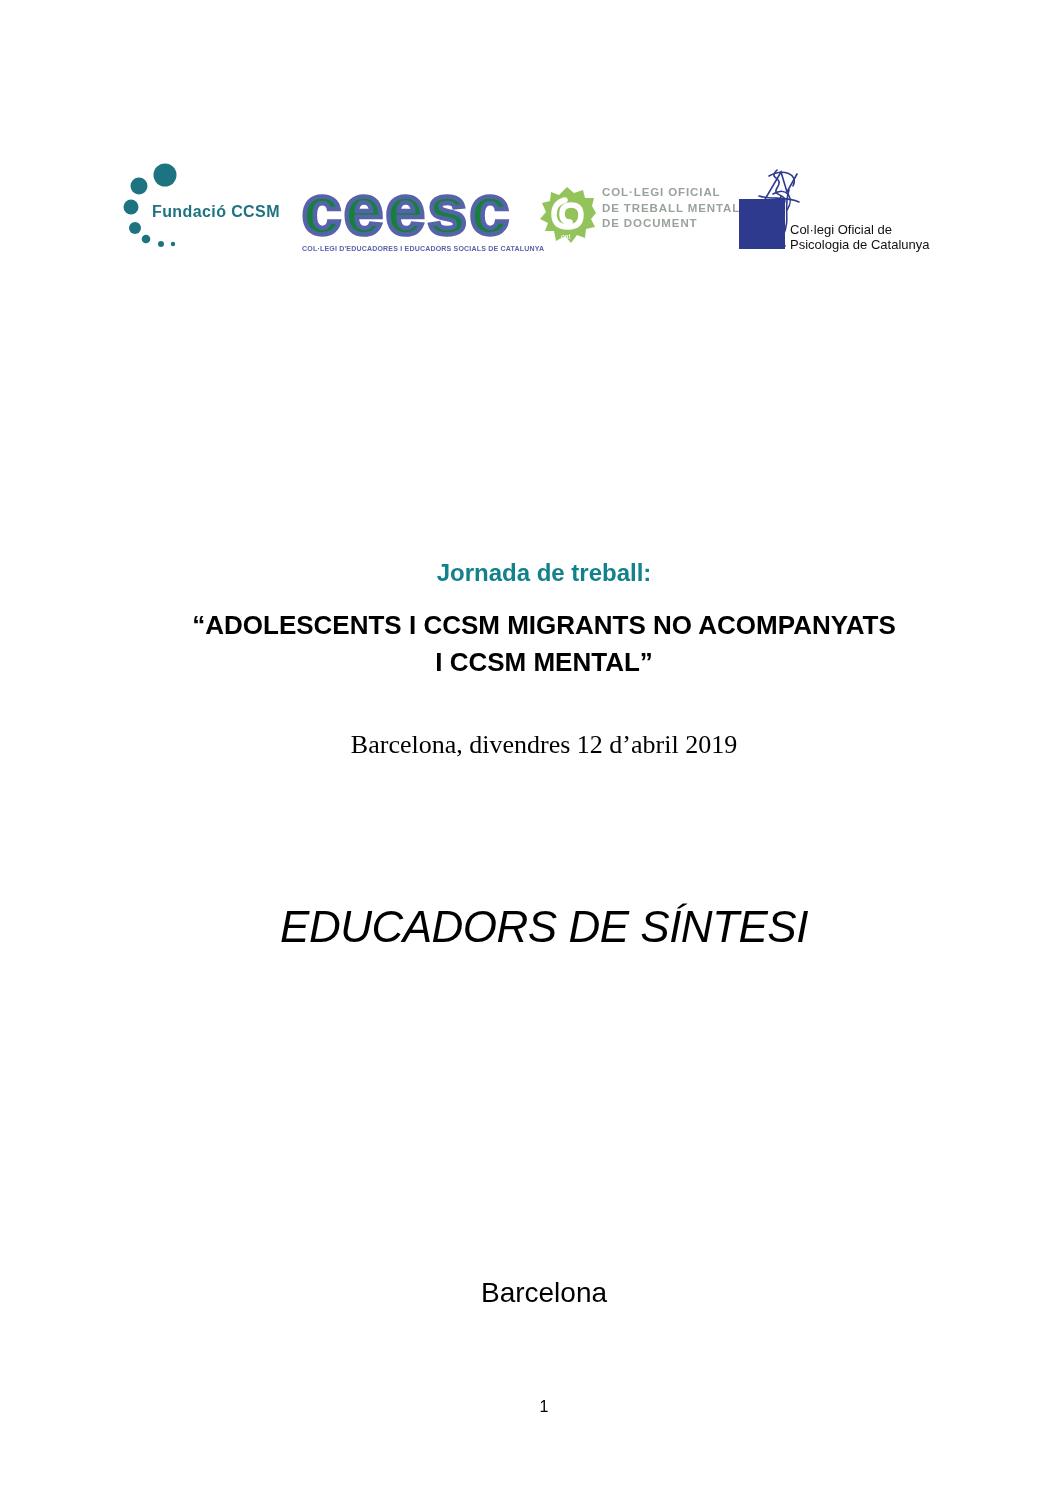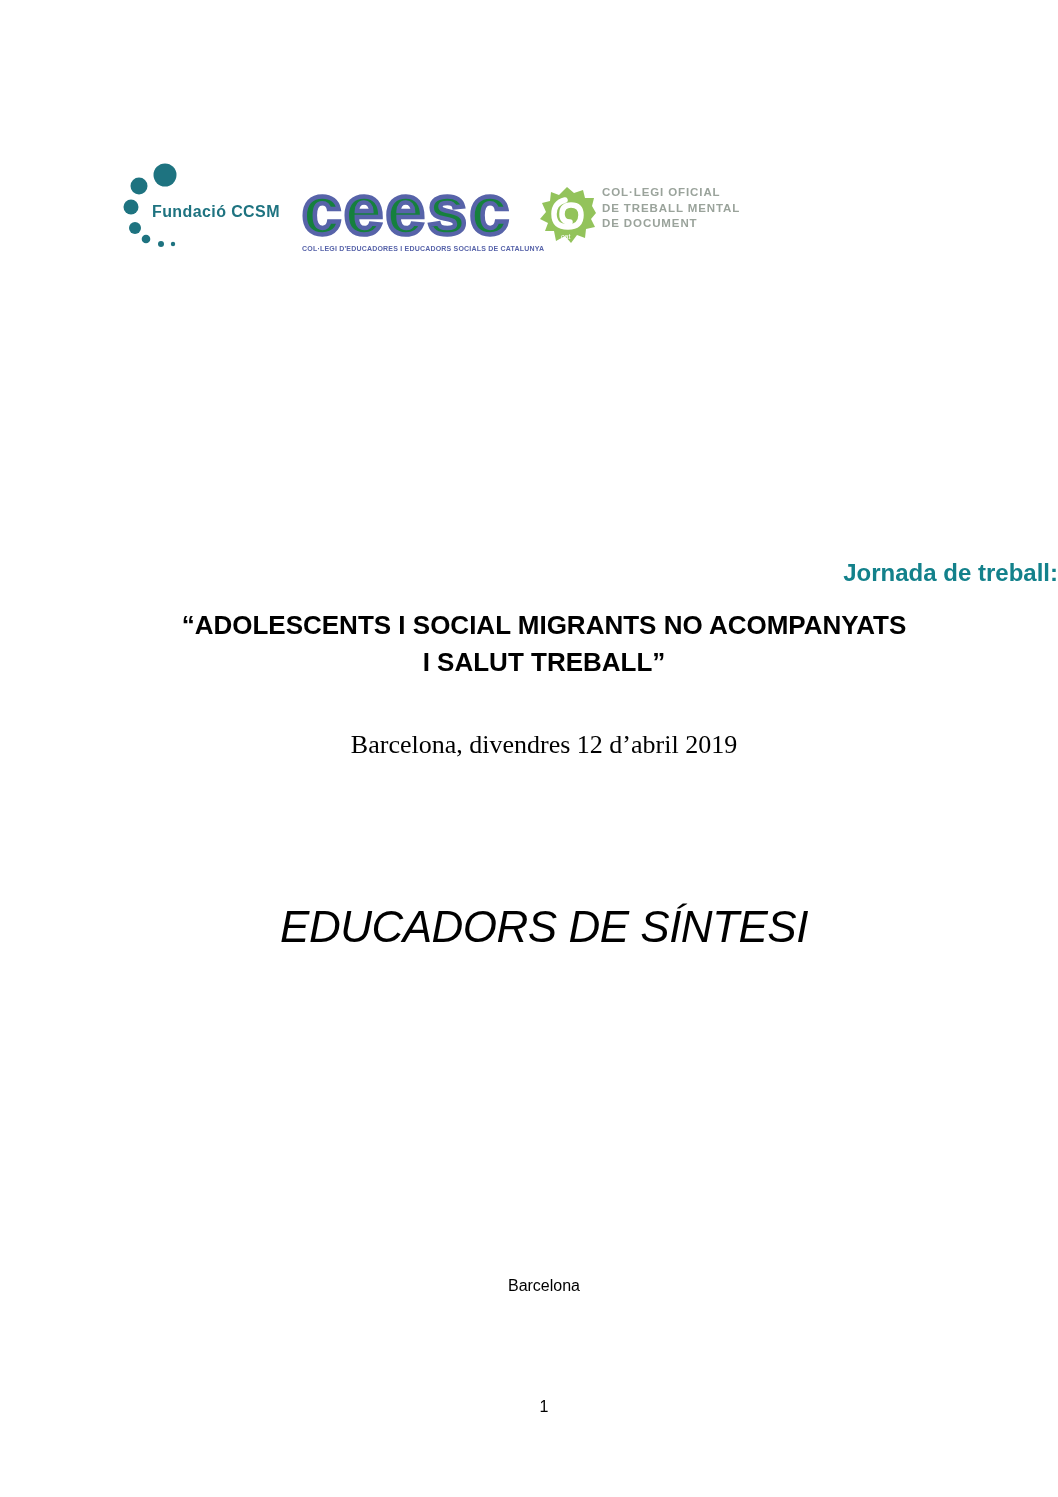--- a/index.html
+++ b/index.html
@@ -48,25 +48,25 @@
   .logo-psico { left: 735px; top: 140px; width: 195px; height: 95px; }
   .psico-square { position: absolute; left: 4px; top: 33px; width: 46px; height: 50px; background: #2e3a8d; }
   .psico-scribble { position: absolute; left: 12px; top: 0; }
   .psico-lines {
     position: absolute; left: 55px; top: 57px;
     font-size: 13px; line-height: 14.5px; color: #111111; white-space: nowrap;
   }
 
   
   .textline { position: absolute; left: 30px; right: 0; text-align: center; color: #000; }
-  .kicker     { top: 533px; font-size: 24px; font-weight: bold; color: #13818b; text-align: right; }
+  .kicker     { top: 533px; font-size: 24px; font-weight: bold; color: #13818b; }
   .main-title { top: 581px; font-size: 26px; font-weight: bold; line-height: 37px; }
   .dateline   { top: 704px; font-size: 26px; font-family: Liberation Serif, serif; }
   .doc-type   { top: 876px; font-size: 44px; font-style: italic; letter-spacing: -0.5px; }
-  .city       { top: 1251px; font-size: 16px; }
+  .city       { top: 1251px; font-size: 28px; }
   .page-num   { top: 1372px; font-size: 16px; }
 </style>
 </head>
 <body>
 
 <div class="page">
 
   <div class="logo logo-fundacio">
     <svg width="80" height="95" viewBox="0 0 80 95">
       <g fill="#1e7380">
@@ -93,26 +93,45 @@
       <path d="M27 14 q-11 3 -11 14 q0 13 14 13 q13 0 13 -12 q0 -10 -10 -10 q-9 0 -9 9 q0 8 8 8" fill="none" stroke="#ffffff" stroke-width="5.5" stroke-linecap="round"></path>
       <text x="23" y="53" font-size="7" fill="#ffffff" font-family="Liberation Sans, sans-serif">cat</text>
     </svg>
     <div class="tsc-lines">
       <div>COL·LEGI OFICIAL</div>
       <div>DE TREBALL MENTAL</div>
       <div>DE DOCUMENT</div>
     </div>
   </div>
 
+  <div class="logo logo-psico">
+    <div class="psico-square"></div>
+    <svg class="psico-scribble" width="66" height="86" viewBox="0 0 66 86">
+      <g fill="none" stroke="#2e3a8d" stroke-width="1.6" stroke-linecap="round">
+        <path d="M30 4 C20 14 38 10 30 22 C24 32 44 26 36 40"></path>
+        <path d="M14 40 L34 6 L40 26 L50 8"></path>
+        <path d="M22 10 C36 2 52 8 46 20"></path>
+        <path d="M18 58 C26 40 30 44 28 62 C27 74 34 70 38 80"></path>
+        <path d="M34 30 L24 66"></path>
+        <path d="M42 24 C36 44 44 52 36 70"></path>
+        <path d="M12 30 C24 34 40 30 52 36"></path>
+        <path d="M26 28 C40 20 48 32 40 44"></path>
+      </g>
+    </svg>
+    <div class="psico-lines">
+      <div>Col·legi Oficial de</div>
+      <div>Psicologia de Catalunya</div>
+    </div>
+  </div>
 
   <div class="textline kicker">Jornada de treball:</div>
 
   <div class="textline main-title">
-    <div>“ADOLESCENTS I SOCIAL MIGRANTS NO ACOMPANYATS</div>
-    <div>I SALUT TREBALL”</div>
+    <div>“ADOLESCENTS I CCSM MIGRANTS NO ACOMPANYATS</div>
+    <div>I CCSM MENTAL”</div>
   </div>
 
   <div class="textline dateline">Barcelona, divendres 12 d’abril 2019</div>
 
   <div class="textline doc-type">EDUCADORS DE SÍNTESI</div>
 
   <div class="textline city">Barcelona</div>
 
   <div class="textline page-num">1</div>
 

